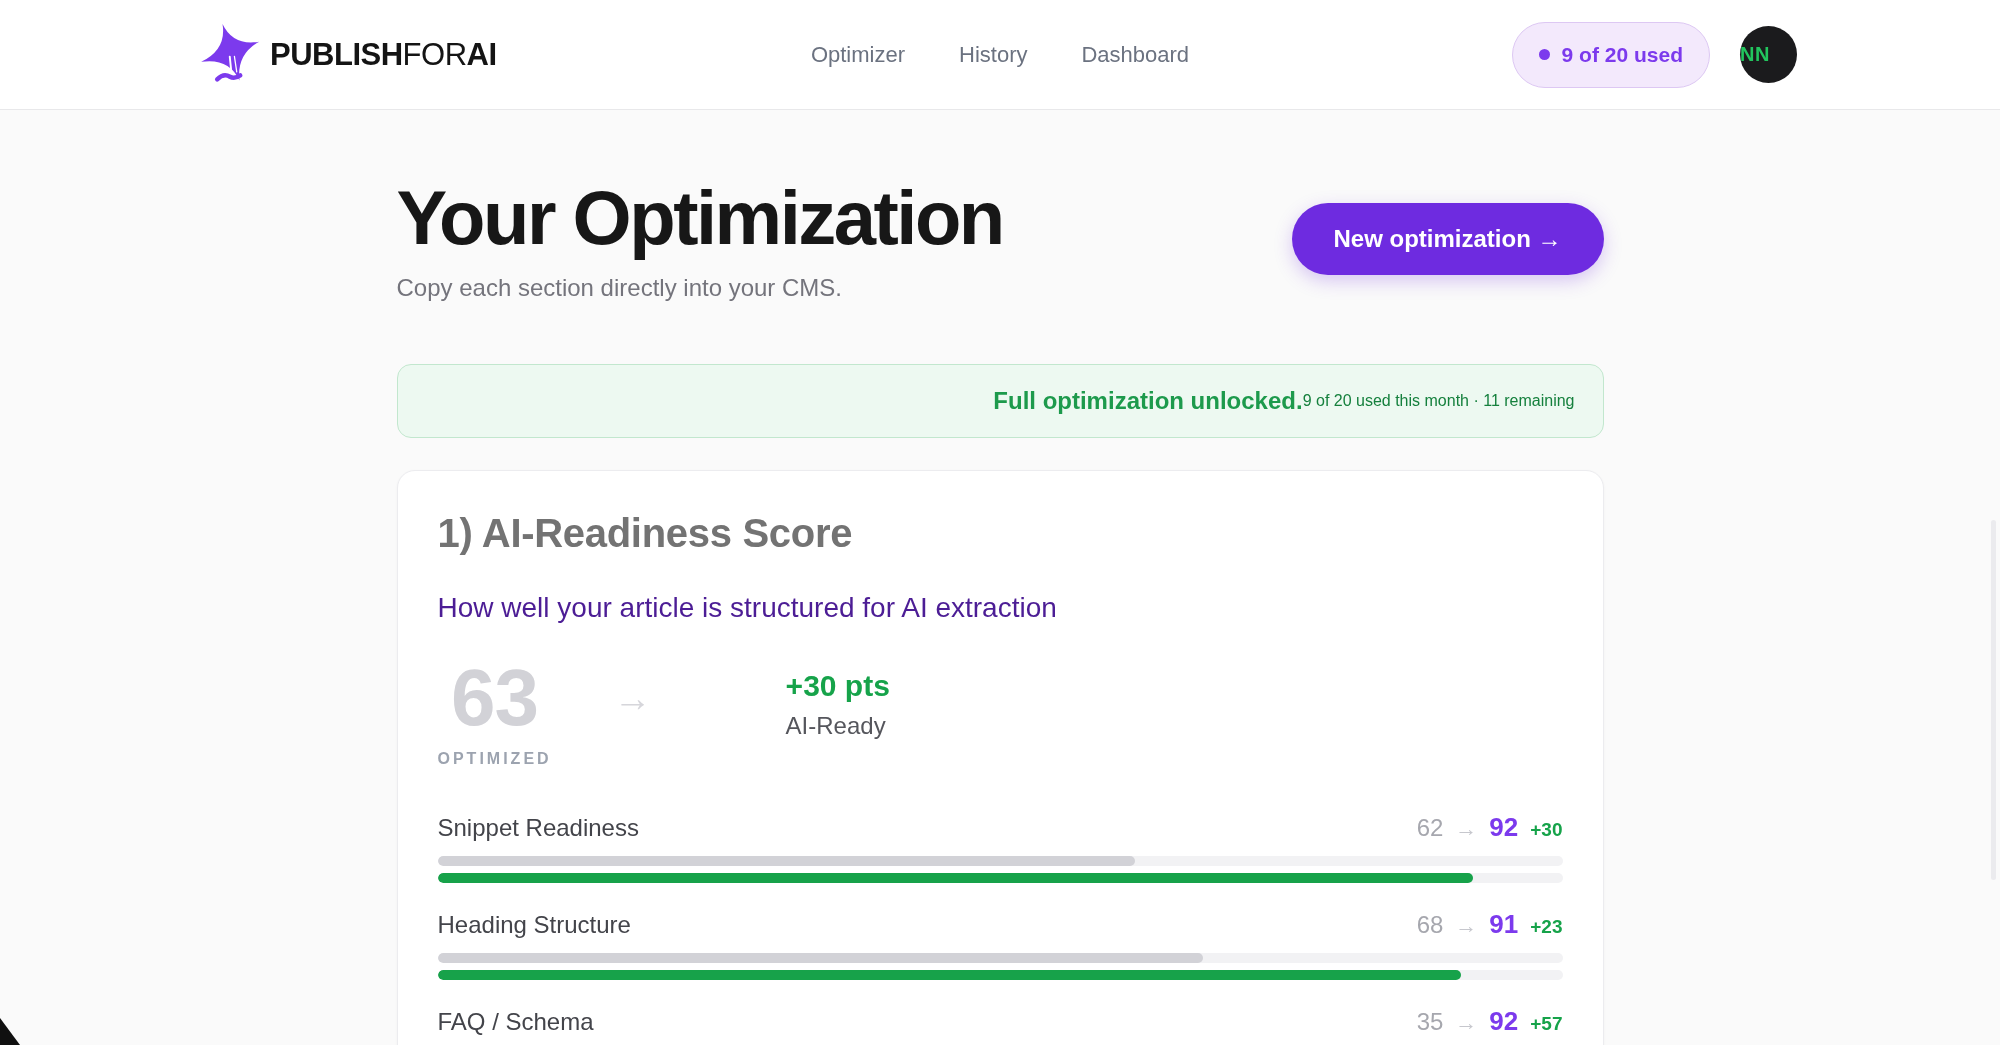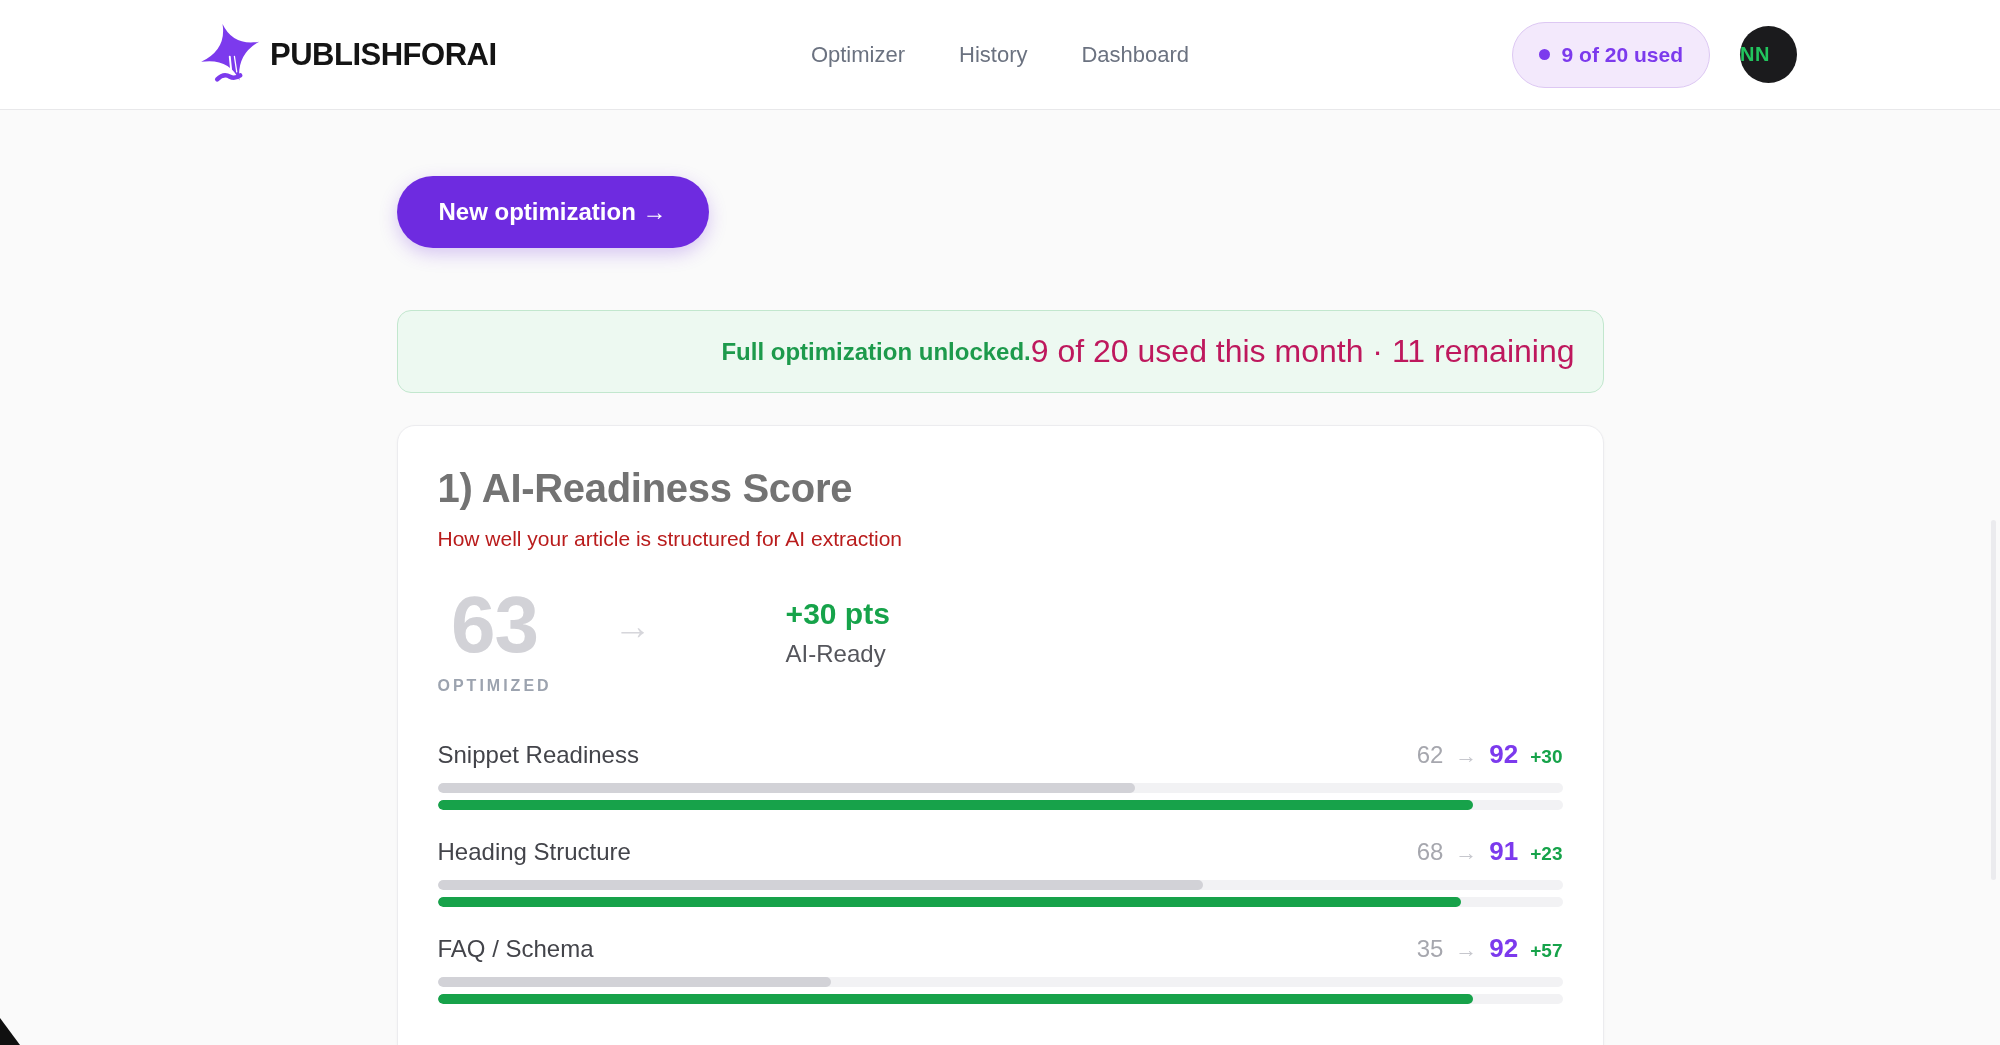--- a/index.html
+++ b/index.html
@@ -7,21 +7,21 @@
   body {
     font-family:"Liberation Sans","DejaVu Sans",sans-serif;
     background:#fafafa; color:#18181b; position:relative;
   }
 
   
   .header { height:110px; background:#ffffff; border-bottom:1px solid #e8e8ea; position:relative; }
   .brand { position:absolute; left:198px; top:0; height:100%; display:flex; align-items:center; gap:8px; }
   .brand-mark { width:64px; height:64px; display:block; }
   .brand-text { font-size:31px; font-weight:800; letter-spacing:-0.5px; color:#141414; display:flex; align-items:center; }
-  .brand-text .light { font-weight:700; }
+  .brand-text .light { font-weight:400; }
   .nav { position:absolute; left:50%; transform:translateX(-50%); top:0; height:100%; display:flex; align-items:center; gap:54px; }
   .nav-item { font-size:22px; color:#6b7280; cursor:pointer; }
   .header-right { position:absolute; right:203px; top:0; height:100%; display:flex; align-items:center; gap:30px; }
   .usage-pill {
     display:flex; align-items:center; gap:12px; padding:20px 26px; border-radius:999px;
     background:#f3e9fc; border:1.5px solid #ddc8f3; font-size:21px; font-weight:700; color:#7c3aed;
   }
   .usage-dot { width:11px; height:11px; border-radius:50%; background:#7c3aed; }
   .avatar {
     width:57px; height:57px; border-radius:50%; background:#1b1b1d; color:#22c55e;
@@ -37,29 +37,29 @@
     border:none; cursor:pointer; background:#6e2be0; color:#ffffff; font-family:inherit;
     font-size:24px; font-weight:700; padding:22px 42px; border-radius:999px;
     box-shadow:0 6px 18px rgba(110,43,224,0.25);
   }
 
   .banner {
     margin-top:62px; background:#edf9f1; border:1.5px solid #c2e7ce; border-radius:14px;
     padding:22px 28px; display:flex; justify-content:flex-end; align-items:center;
   }
   .banner-title { font-size:24px; font-weight:700; color:#1d9a4c; }
-  .banner-usage { font-size:32px; color:#be185d; }
+  .banner-usage { font-size:16px; color:#15803d; }
 
   
   .card {
     margin-top:32px; background:#ffffff; border:1px solid #ececef; border-radius:18px;
     padding:40px 40px 40px 40px; box-shadow:0 1px 3px rgba(0,0,0,0.04); min-height:600px;
   }
   .card-title { font-size:40px; font-weight:800; color:#737373; letter-spacing:-0.3px; }
-  .card-sub { margin-top:16px; font-size:21px; color:#b91c1c; }
+  .card-sub { margin-top:36px; font-size:28px; color:#4c1d95; }
 
   .score-row { margin-top:34px; display:flex; align-items:center; }
   .score-block { display:flex; flex-direction:column; align-items:center; }
   .score-num { font-size:80px; font-weight:700; line-height:1; letter-spacing:-1px; }
   .score-num.original { color:#d2d2d7; }
   .score-num.optimized { color:#7c3aed; }
   .score-label { margin-top:12px; font-size:16px; font-weight:600; letter-spacing:3px; color:#9ca3af; }
   .score-arrow { font-size:38px; color:#d6d6db; margin:0 62px; align-self:center; padding-bottom:28px; }
   .delta-block { margin-left:72px; padding-bottom:16px; }
   .delta-pts { font-size:30px; font-weight:700; color:#16a34a; }
@@ -127,20 +127,24 @@
     </div>
     <div class="avatar">
       <span>NN</span>
     </div>
   </div>
 </div>
 
 <div class="container">
 
   <div class="hero">
+    <div>
+      <div class="hero-title">Your Optimization</div>
+      <div class="hero-sub">Copy each section directly into your CMS.</div>
+    </div>
     <button class="cta-btn">New optimization →</button>
   </div>
 
   <div class="banner">
     <span class="banner-title">Full optimization unlocked.</span>
     <span class="banner-usage">9 of 20 used this month · 11 remaining</span>
   </div>
 
   <div class="card">
     <div class="card-title">1) AI-Readiness Score</div>

